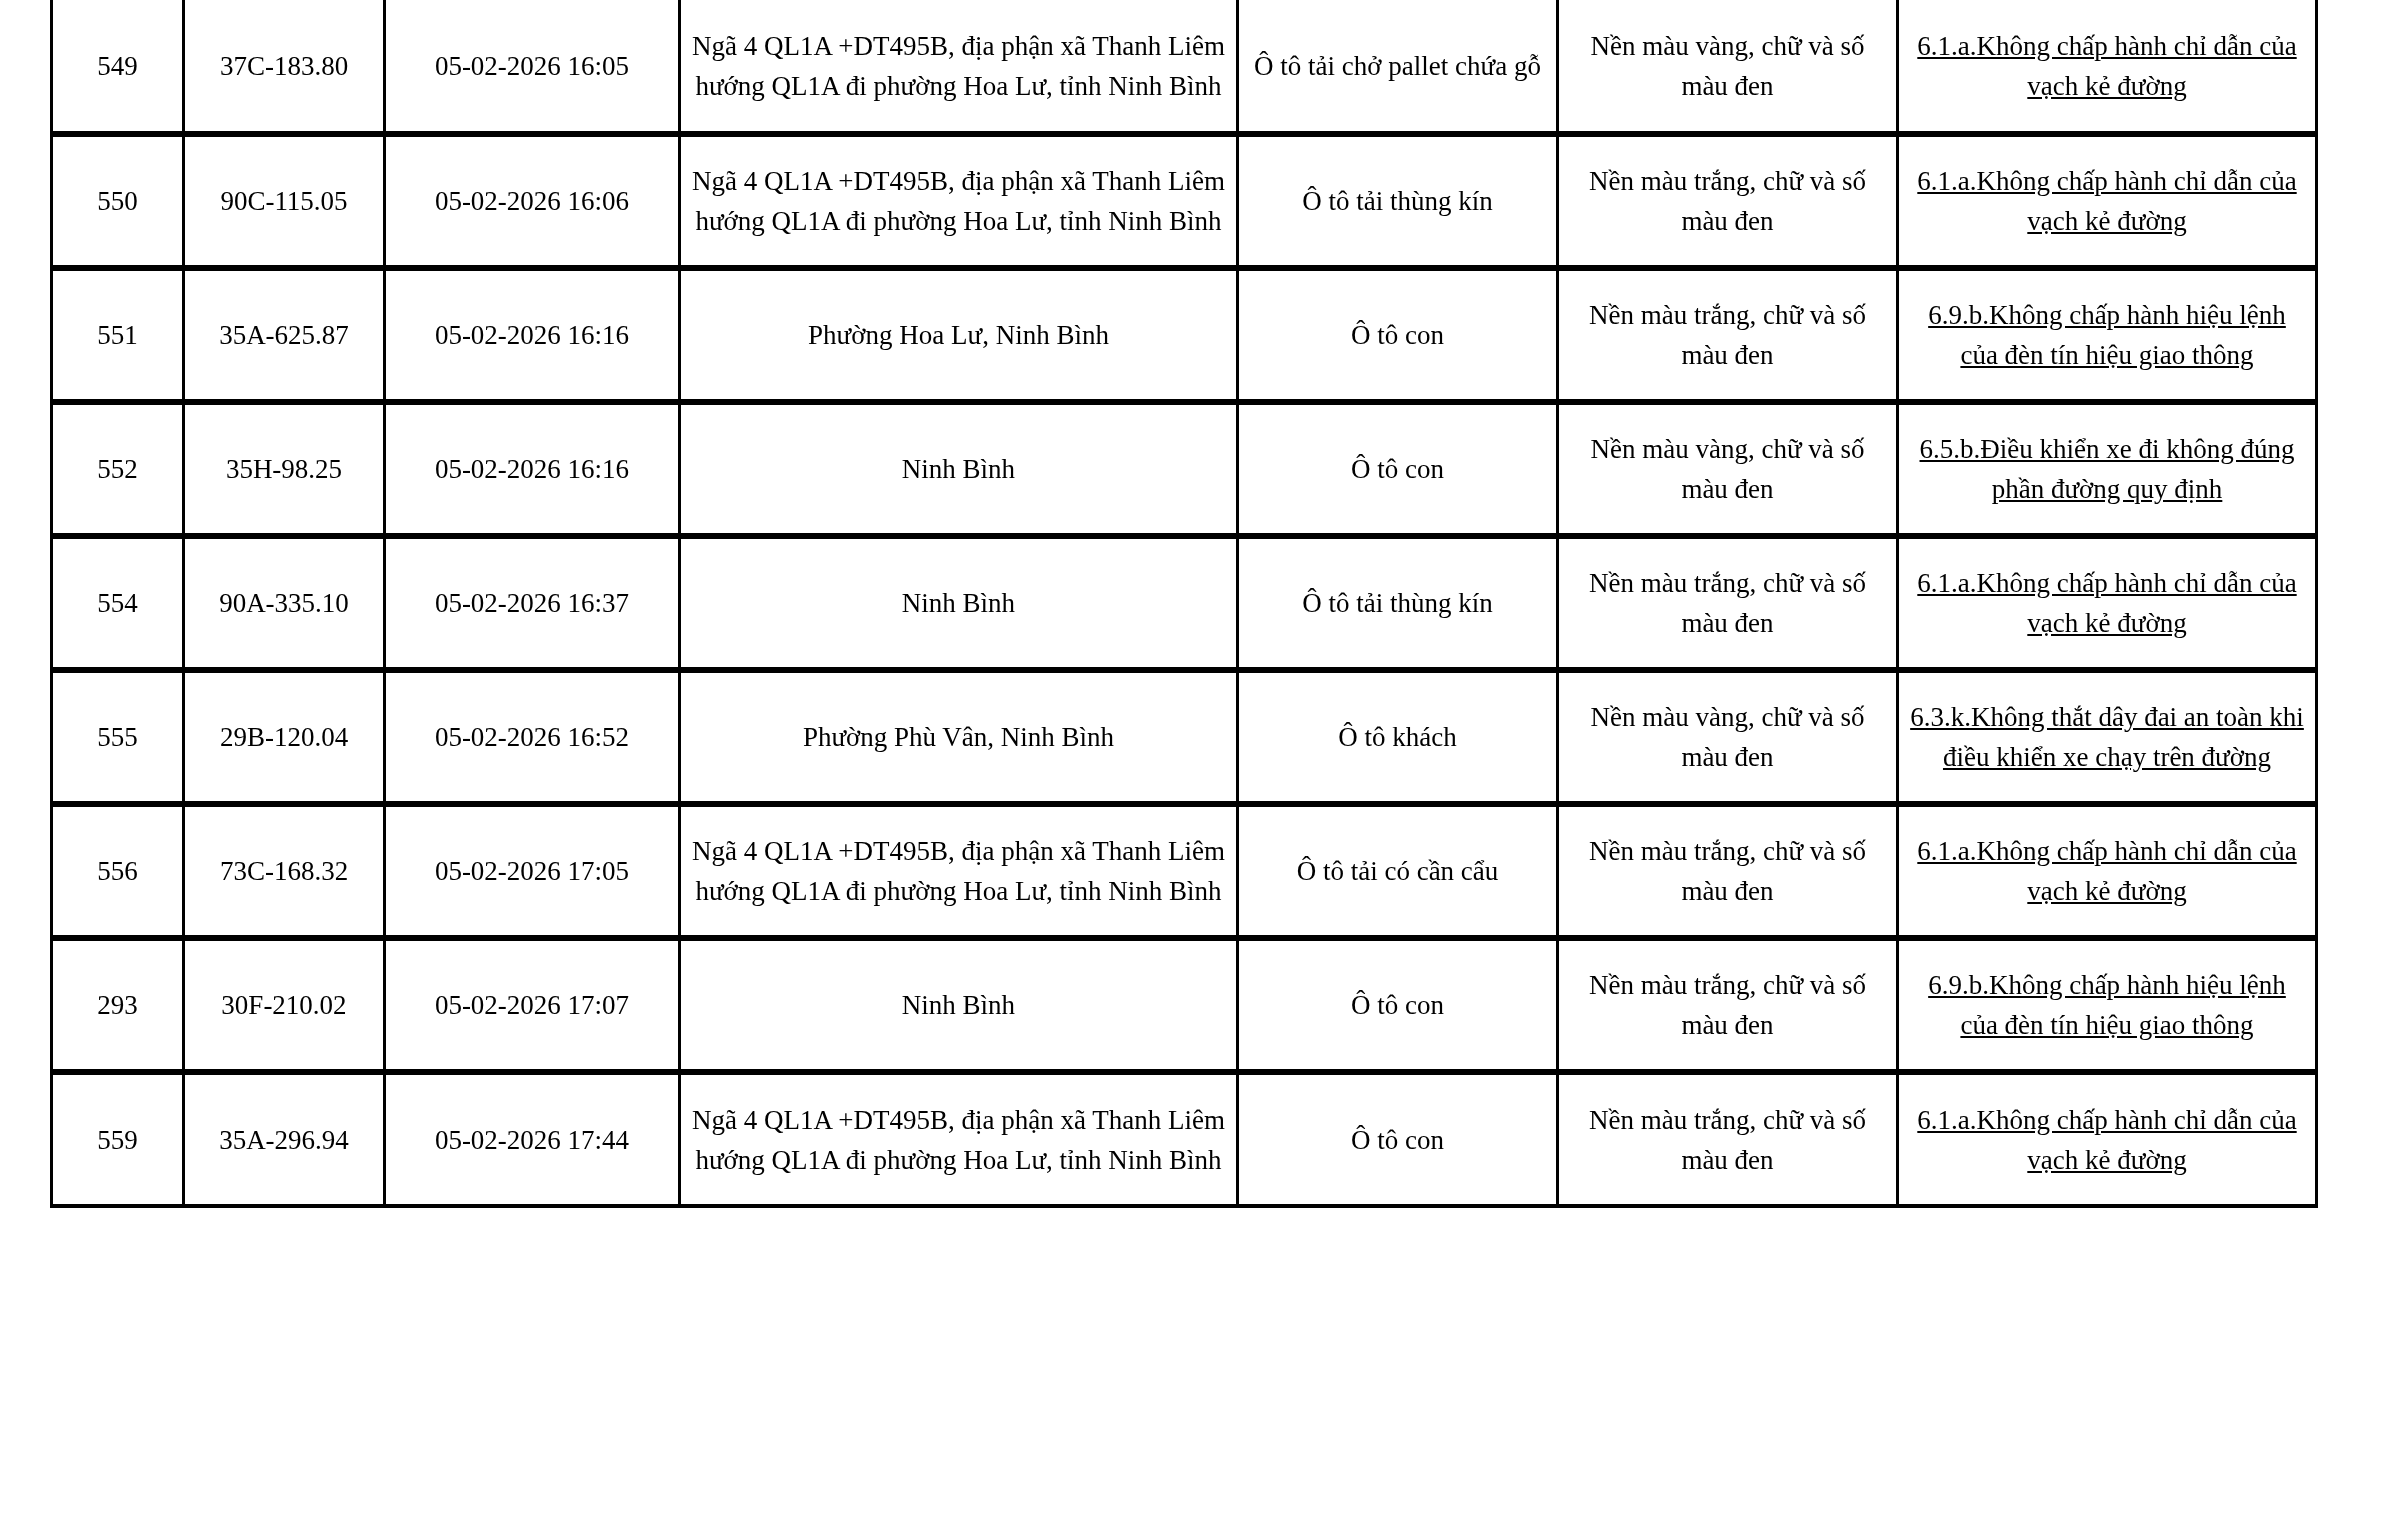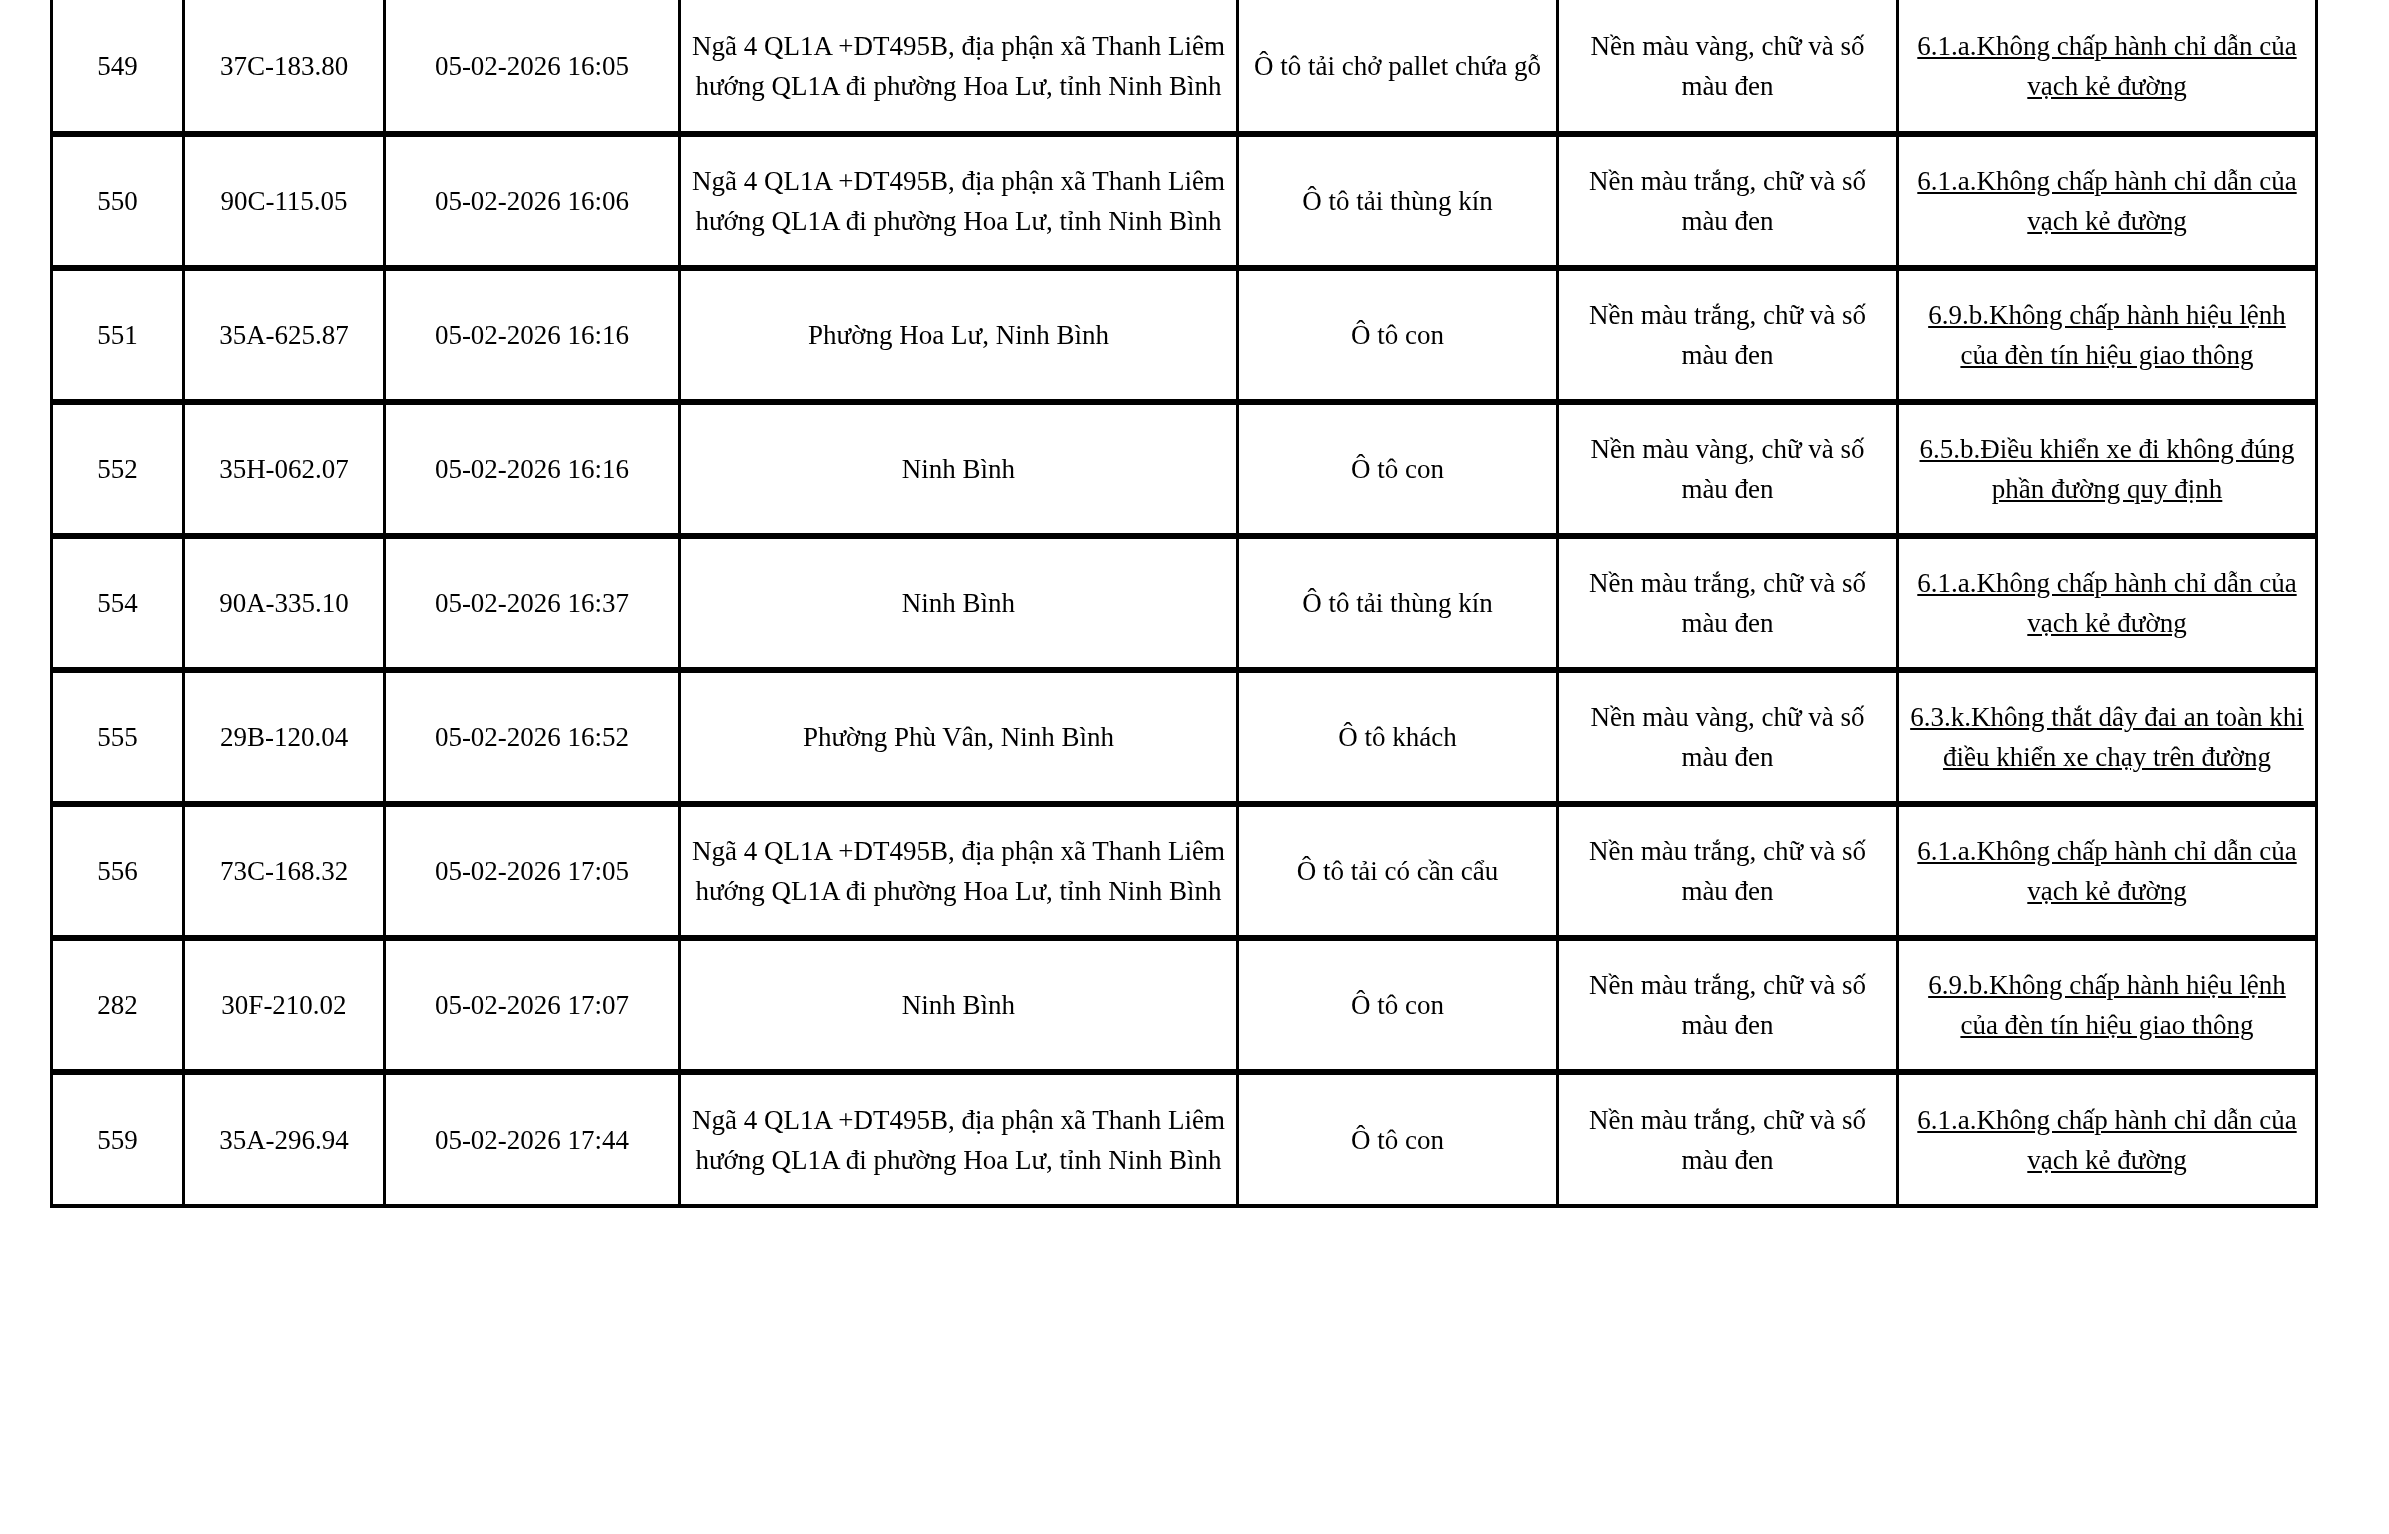--- a/index.html
+++ b/index.html
@@ -89,21 +89,21 @@
     <td class="col-stt">551</td>
     <td class="col-plate">35A-625.87</td>
     <td class="col-datetime">05-02-2026 16:16</td>
     <td class="col-location">Phường Hoa Lư, Ninh Bình</td>
     <td class="col-vehicle">Ô tô con</td>
     <td class="col-style">Nền màu trắng, chữ và số màu đen</td>
     <td class="col-violation">6.9.b.Không chấp hành hiệu lệnh của đèn tín hiệu giao thông</td>
   </tr>
       <tr>
     <td class="col-stt">552</td>
-    <td class="col-plate">35H-062.07</td>
+    <td class="col-plate">35H-98.25</td>
     <td class="col-datetime">05-02-2026 16:16</td>
     <td class="col-location">Ninh Bình</td>
     <td class="col-vehicle">Ô tô con</td>
     <td class="col-style">Nền màu vàng, chữ và số màu đen</td>
     <td class="col-violation">6.5.b.Điều khiển xe đi không đúng phần đường quy định</td>
   </tr>
       <tr>
     <td class="col-stt">554</td>
     <td class="col-plate">90A-335.10</td>
     <td class="col-datetime">05-02-2026 16:37</td>
@@ -124,21 +124,21 @@
       <tr>
     <td class="col-stt">556</td>
     <td class="col-plate">73C-168.32</td>
     <td class="col-datetime">05-02-2026 17:05</td>
     <td class="col-location">Ngã 4 QL1A +DT495B, địa phận xã Thanh Liêm hướng QL1A đi phường Hoa Lư, tỉnh Ninh Bình</td>
     <td class="col-vehicle">Ô tô tải có cần cẩu</td>
     <td class="col-style">Nền màu trắng, chữ và số màu đen</td>
     <td class="col-violation">6.1.a.Không chấp hành chỉ dẫn của vạch kẻ đường</td>
   </tr>
       <tr>
-    <td class="col-stt">282</td>
+    <td class="col-stt">293</td>
     <td class="col-plate">30F-210.02</td>
     <td class="col-datetime">05-02-2026 17:07</td>
     <td class="col-location">Ninh Bình</td>
     <td class="col-vehicle">Ô tô con</td>
     <td class="col-style">Nền màu trắng, chữ và số màu đen</td>
     <td class="col-violation">6.9.b.Không chấp hành hiệu lệnh của đèn tín hiệu giao thông</td>
   </tr>
       <tr>
     <td class="col-stt">559</td>
     <td class="col-plate">35A-296.94</td>

